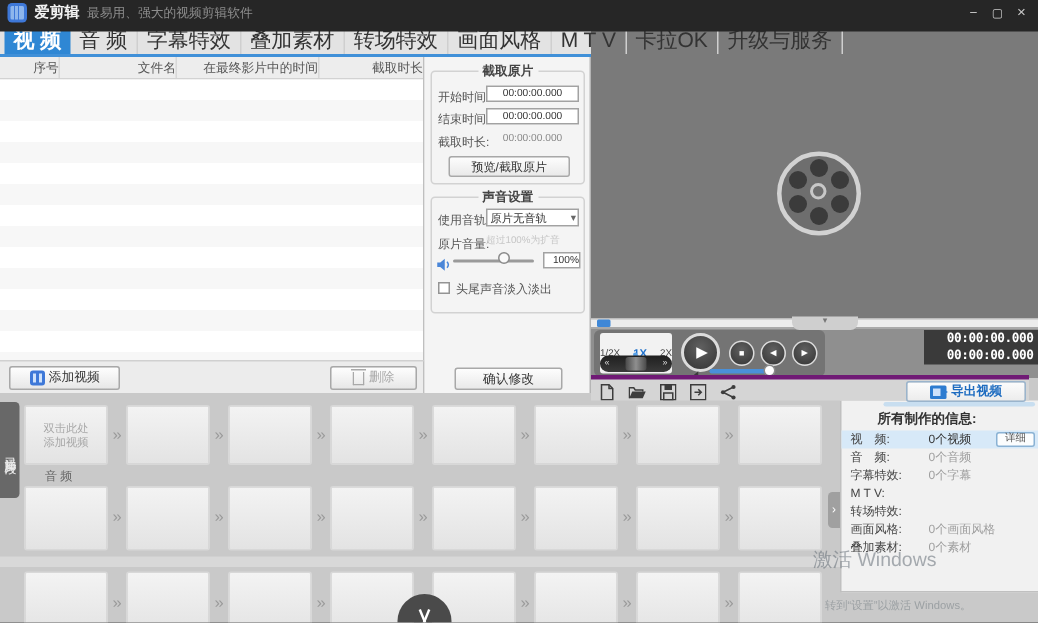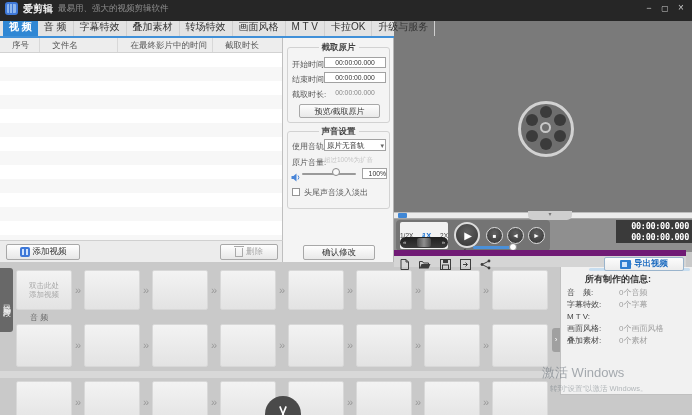--- a/index.html
+++ b/index.html
@@ -12,27 +12,27 @@
   #logo::before{content:"";position:absolute;left:2px;top:2px;width:9px;height:9px;
     background:linear-gradient(90deg,#9cc1f0 0 2px,transparent 2px 3px,#9cc1f0 3px 5px,transparent 5px 6px,#9cc1f0 6px 9px);opacity:.85;border-radius:1px;}
   #app-title{position:absolute;left:23px;top:0;line-height:17px;font-size:10px;font-weight:bold;color:#f2f2f2;}
   #app-tagline{position:absolute;left:58px;top:0;line-height:17px;font-size:8.5px;color:#8d8d8d;}
   .winctrl{position:absolute;top:0;height:17px;width:14px;text-align:center;color:#c9c9c9;font-size:9px;line-height:16px;cursor:default;}
   #btn-min{right:36px;} #btn-max{right:20px;} #btn-close{right:4px;}
   #btn-min::before{content:"\2212";} #btn-max::before{content:"\25A2";font-size:8px;} #btn-close::before{content:"\00D7";font-size:10px;}
 
   
   #tabbar{position:absolute;left:0;top:17px;width:394px;height:21px;background:#e3e3e3;border-bottom:2px solid #4090d8;display:flex;align-items:flex-end;z-index:5;}
-  .tab{height:19px;line-height:19px;padding:0 6px;font-size:10px;color:#333;border-right:1px solid #cfcfcf;white-space:nowrap;}
+  .tab{height:19px;line-height:19px;padding:0 6px;font-size:14px;color:#333;border-right:1px solid #cfcfcf;white-space:nowrap;}
   .tab.active{background:#2f87d4;color:#fff;font-weight:bold;border-radius:2px 2px 0 0;border-right:none;margin-left:3px;}
 
   
   #filelist{position:absolute;left:0;top:38px;width:283px;height:202px;background:#fff;border-right:1px solid #bfbfbf;}
   #listheader{display:flex;height:15px;background:#ededed;border-bottom:1px solid #d2d2d2;}
-  #listheader span{display:block;font-size:8.5px;color:#555;line-height:15px;text-align:left;border-right:1px solid #d8d8d8;overflow:hidden;white-space:nowrap;margin-left:12px;}
+  #listheader span{display:block;font-size:8.5px;color:#555;line-height:15px;text-align:right;border-right:1px solid #d8d8d8;overflow:hidden;white-space:nowrap;margin-left:12px;}
   .c0{width:34px;} .c1{width:80px;} .c2{width:100px;} .c3{width:69px;border-right:none!important;}
   #listbody{position:absolute;left:0;top:15px;right:0;bottom:0;
     background:repeating-linear-gradient(180deg,#ffffff 0 14px,#f7f7f7 14px 28px);}
 
   
   #addrow{position:absolute;left:0;top:240px;width:283px;height:22px;background:#ececec;border-top:1px solid #d0d0d0;border-right:1px solid #bfbfbf;}
   .lbtn{position:absolute;height:16px;background:linear-gradient(#fefefe,#e7e7e7);border:1px solid #a8a8a8;border-radius:2px;font-size:8.5px;color:#333;display:flex;align-items:center;justify-content:center;gap:3px;padding:0 4px;}
   #add-video{left:6px;top:3px;width:74px;}
   #delete-btn{right:4px;top:3px;width:58px;color:#a9a9a9;}
   .avicon{width:10px;height:10px;background:#3e78d8;border-radius:2px;position:relative;}
@@ -95,21 +95,21 @@
   #prev-btn::before{content:"\25C4";font-size:7px;}
   #next-btn{left:132px;top:7px;width:17px;height:17px;border-width:1.5px;}
   #next-btn::before{content:"\25BA";font-size:7px;}
   #pvol-speaker{position:absolute;left:64px;top:23px;}
   #pvol-track{position:absolute;left:77px;top:26px;width:40px;height:3px;background:#4a90d9;border-radius:2px;}
   #pvol-dot{position:absolute;left:113px;top:23px;width:8px;height:8px;border-radius:50%;background:#fff;border:1px solid #8a8a8a;}
   #timecode{position:absolute;right:0;top:1px;width:76px;height:23px;background:#3a3a3a;color:#fff;text-align:right;padding:1px 3px 0 0;}
   #timecode div{font-family:"DejaVu Sans Mono",monospace;font-size:8.5px;font-weight:bold;line-height:10.5px;letter-spacing:-0.3px;}
 
   
-  #toolrow{position:absolute;left:394px;top:250px;width:292px;height:17px;background:#d5d5d5;border-top:6px solid #701a75;z-index:3;}
+  #toolrow{position:absolute;left:394px;top:250px;width:292px;height:17px;background:#d5d5d5;border-top:3px solid #701a75;z-index:3;}
   #tool-icons{position:absolute;left:5px;top:3px;display:flex;gap:9px;}
   #tool-icons svg{display:block;}
   #export-btn{position:absolute;right:2px;top:1px;width:80px;height:14px;background:linear-gradient(#fcfcfc,#ececec);border:1px solid #9ab4cc;border-radius:2px;display:flex;align-items:center;justify-content:center;gap:3px;font-size:8.5px;font-weight:bold;color:#1e6cc0;padding:0;}
   .expicon{width:11px;height:9px;background:#2e7cd0;border-radius:1px;position:relative;}
   .expicon::before{content:"\25B8";position:absolute;right:-1px;top:-1px;color:#2e7cd0;font-size:8px;line-height:9px;}
   .expicon::after{content:"";position:absolute;left:2px;top:2px;width:5px;height:5px;background:#cfe2fb;}
 
   
   #timeline{position:absolute;left:0;top:262px;width:560px;height:153px;background:#c9c9c9;z-index:1;}
   #sidetab{position:absolute;left:0;top:6px;width:13px;height:64px;background:#686868;border-radius:0 3px 3px 0;color:#ececec;font-size:8px;writing-mode:vertical-rl;text-align:center;line-height:13px;letter-spacing:1px;}
@@ -134,21 +134,21 @@
   .irow{position:relative;height:12px;line-height:12px;}
   .irow.hl{background:#d7e9f8;}
   .ilab{position:absolute;left:6px;font-size:8px;color:#444;white-space:pre;}
   .ival{position:absolute;left:58px;font-size:8px;color:#9e9e9e;white-space:nowrap;}
   .irow.hl .ival{color:#333;}
   .detail{position:absolute;right:2px;top:1px;width:26px;height:10px;background:#fbfdfe;border:1px solid #8ab2d4;border-radius:2px;font-size:7px;color:#555;line-height:8px;padding:0;}
 
   
   #watermark{position:absolute;left:542px;top:364px;z-index:10;pointer-events:none;}
   #wm1{font-size:13px;color:rgba(100,110,118,0.55);}
-  #wm2{font-size:7.5px;color:rgba(100,110,118,0.45);margin-top:2px;margin-left:8px;}
+  #wm2{font-size:7.5px;color:rgba(100,110,118,0.45);margin-top:17px;margin-left:8px;}
 </style>
 </head>
 <body>
 
 <div id="app">
 
   <div id="titlebar">
     <div id="logo"></div>
     <span id="app-title">爱剪辑</span>
     <span id="app-tagline">最易用、强大的视频剪辑软件</span>
@@ -381,30 +381,39 @@
           </g>
         </svg>
     </div>
     <div id="paneltoggle"></div>
   </div>
 
   <div id="infopanel">
     <div id="ip-scroll"></div>
     <div id="ip-title">所有制作的信息:</div>
     <div id="info-rows">
+        <div class="irow hl">
+          <span class="ilab">视　频:</span>
+          <span class="ival">0个视频</span>
+          <button class="detail">详细</button>
+        </div>
         <div class="irow">
           <span class="ilab">音　频:</span>
           <span class="ival">0个音频</span>
         </div>
         <div class="irow">
           <span class="ilab">字幕特效:</span>
           <span class="ival">0个字幕</span>
         </div>
         <div class="irow">
           <span class="ilab">M T V:</span>
+          <span class="ival"></span>
+        </div>
+        <div class="irow">
+          <span class="ilab">转场特效:</span>
           <span class="ival"></span>
         </div>
         <div class="irow">
           <span class="ilab">画面风格:</span>
           <span class="ival">0个画面风格</span>
         </div>
         <div class="irow">
           <span class="ilab">叠加素材:</span>
           <span class="ival">0个素材</span>
         </div>

